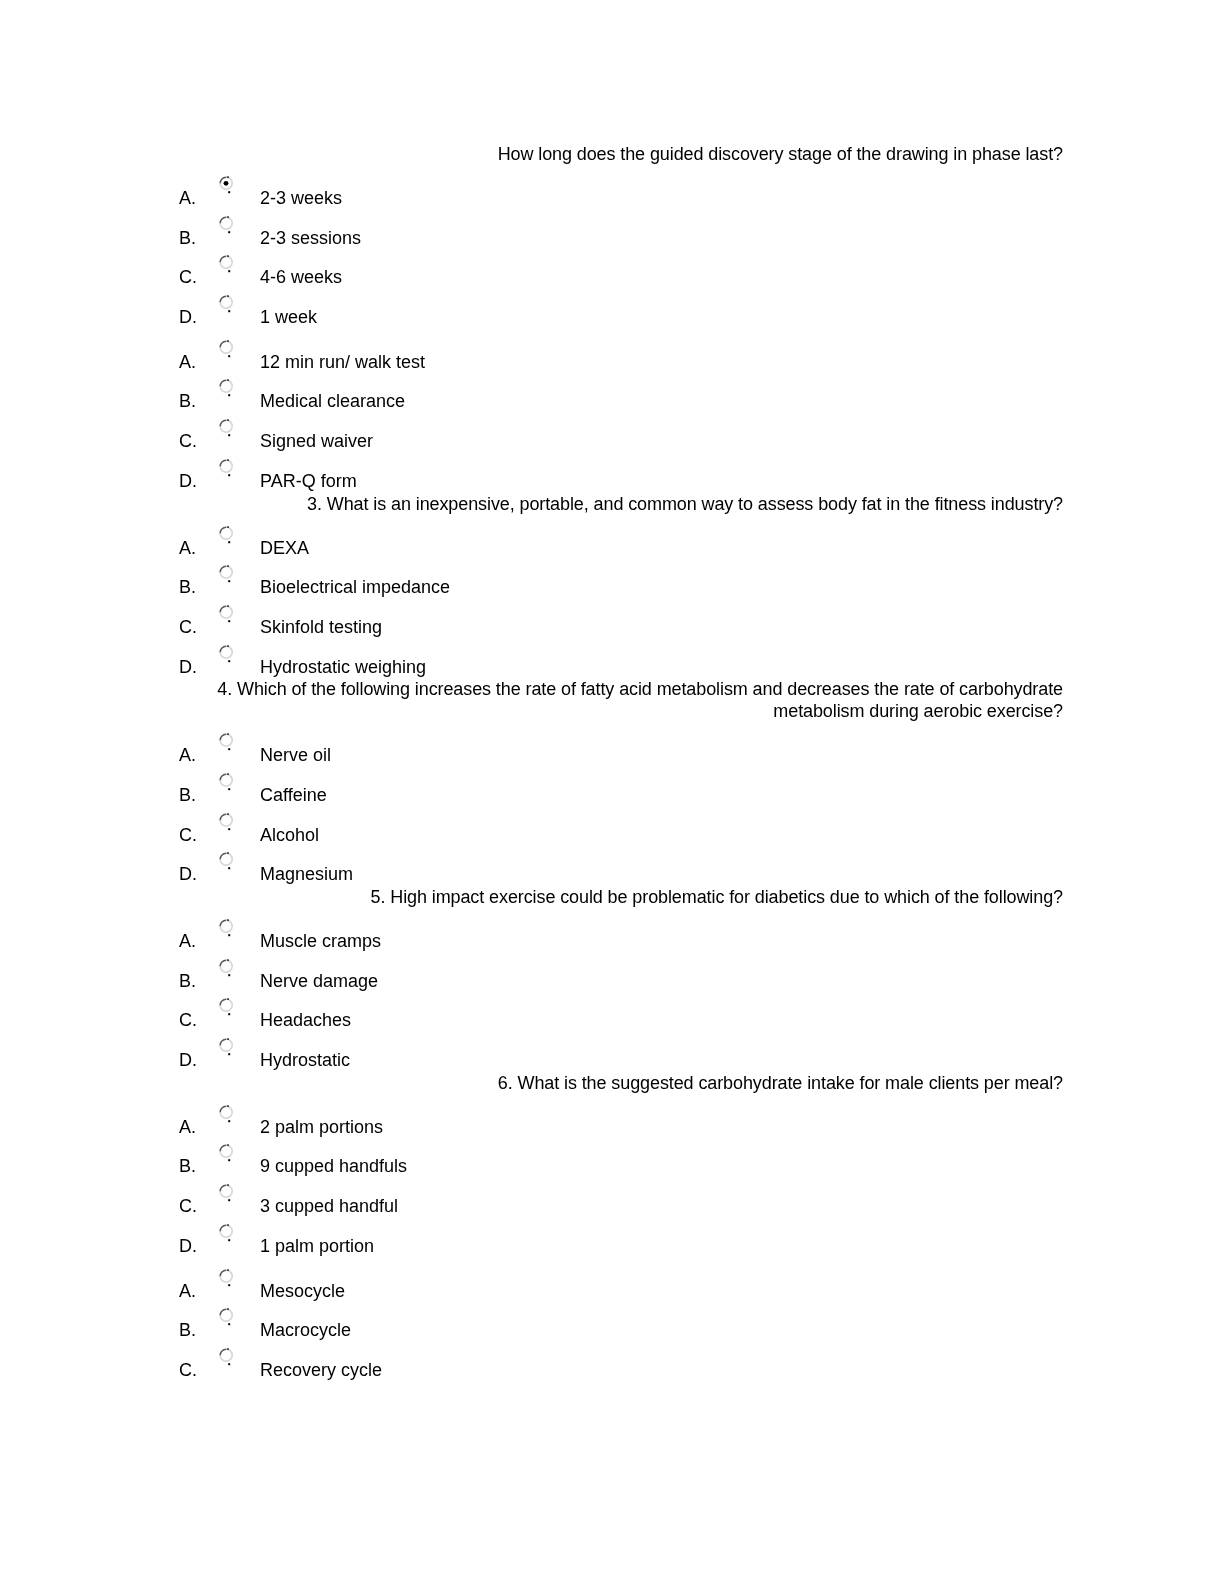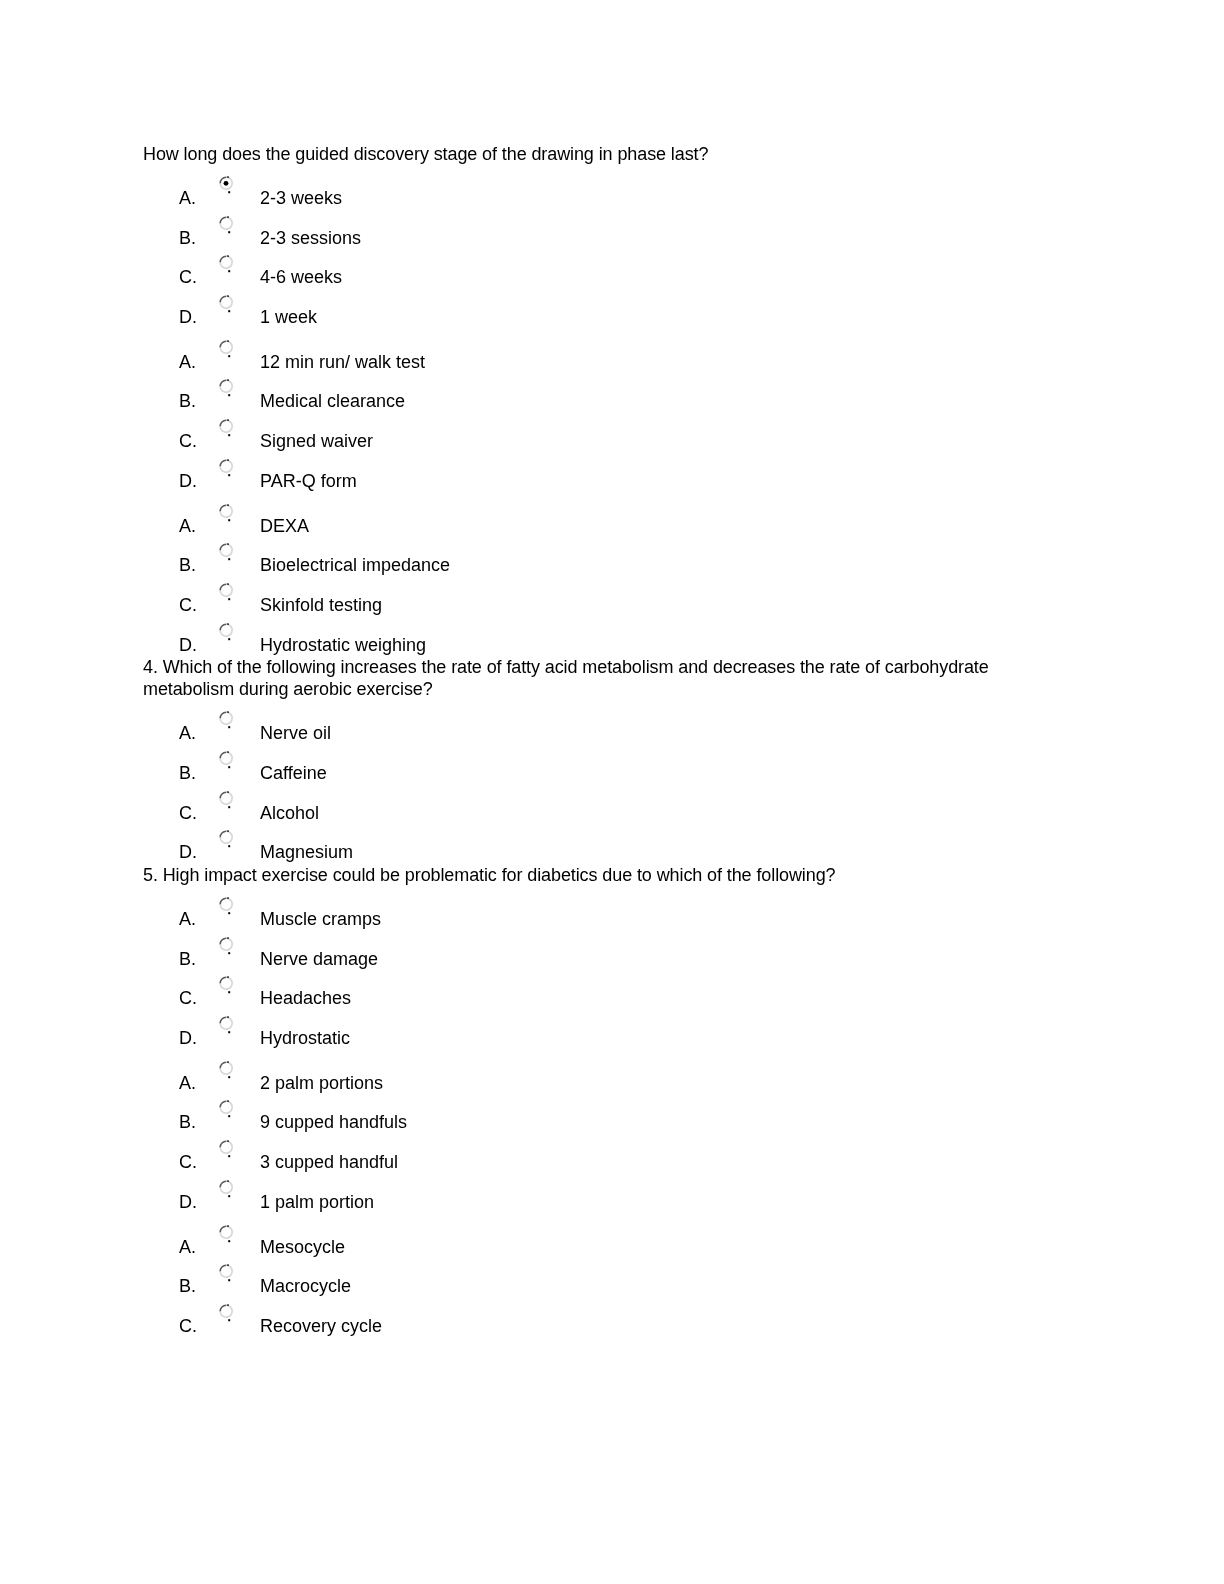--- a/index.html
+++ b/index.html
@@ -17,20 +17,21 @@
     font-size: 18px;
   }
   .page {
     position: absolute;
     left: 143px;
     top: 143px;
     width: 920px;
   }
   .question {
     margin: 0;
+    text-align: right;
   }
   .question-text {
     line-height: 22px;
     margin: 0;
     letter-spacing: -0.1px;
   }
   .options {
     margin: 0;
     padding: 0;
     list-style: none;
@@ -216,20 +217,21 @@
         <circle class="radio-dot" cx="9" cy="9.3" r="2.4" fill="#000" style="display:none"></circle>
 
         <rect x="11.2" y="17.2" width="2" height="2" fill="#000"></rect>
       </svg>
     </span>
     <span class="option-text">PAR-Q form</span>
   </li>
       </ul>
   </div>
     <div class="question">
+    <p class="question-text">3. What is an inexpensive, portable, and common way to assess body fat in the fitness industry?</p>
     <ul class="options">
         <li class="option">
     <span class="option-letter">A.</span>
     <span class="radio">
       <svg width="18" height="22" viewBox="0 0 18 22" xmlns="http://www.w3.org/2000/svg">
 
         <path d="M3.2 9.5 A6 6 0 0 1 9.5 3.2" fill="none" stroke="#5a5a5a" stroke-width="1.6"></path>
 
         <path d="M9.5 3.2 A6 6 0 1 1 3.2 9.5" fill="none" stroke="#d6d6d6" stroke-width="1.6"></path>
 
@@ -446,20 +448,21 @@
         <circle class="radio-dot" cx="9" cy="9.3" r="2.4" fill="#000" style="display:none"></circle>
 
         <rect x="11.2" y="17.2" width="2" height="2" fill="#000"></rect>
       </svg>
     </span>
     <span class="option-text">Hydrostatic</span>
   </li>
       </ul>
   </div>
     <div class="question">
+    <p class="question-text">6. What is the suggested carbohydrate intake for male clients per meal?</p>
     <ul class="options">
         <li class="option">
     <span class="option-letter">A.</span>
     <span class="radio">
       <svg width="18" height="22" viewBox="0 0 18 22" xmlns="http://www.w3.org/2000/svg">
 
         <path d="M3.2 9.5 A6 6 0 0 1 9.5 3.2" fill="none" stroke="#5a5a5a" stroke-width="1.6"></path>
 
         <path d="M9.5 3.2 A6 6 0 1 1 3.2 9.5" fill="none" stroke="#d6d6d6" stroke-width="1.6"></path>
 

